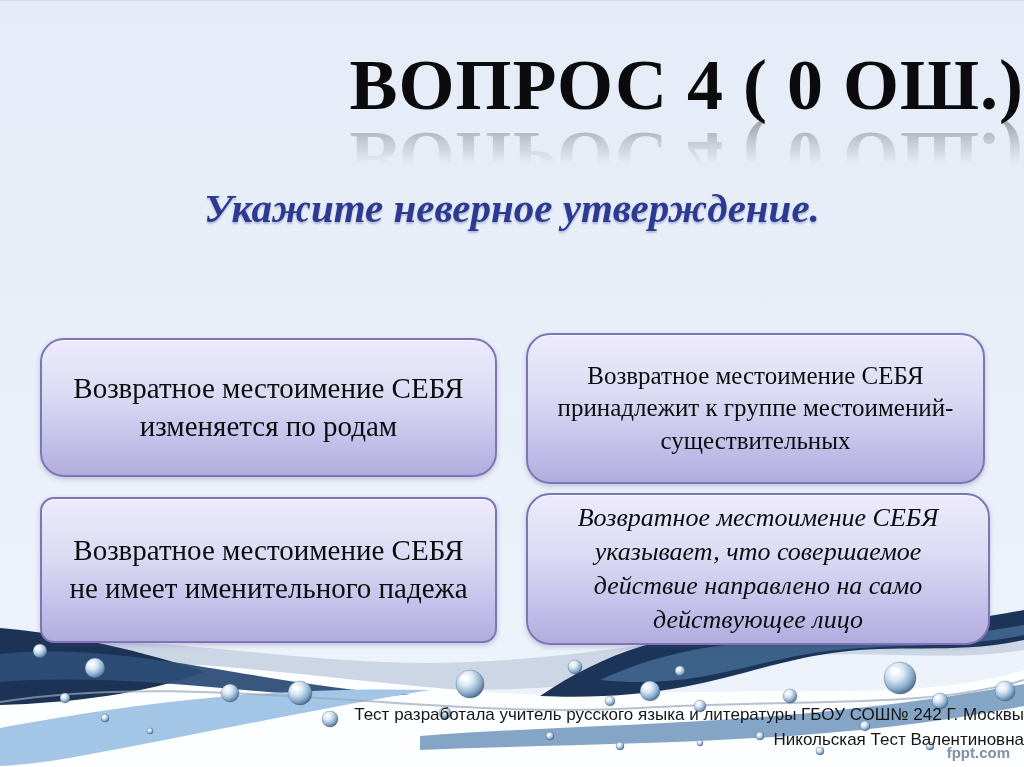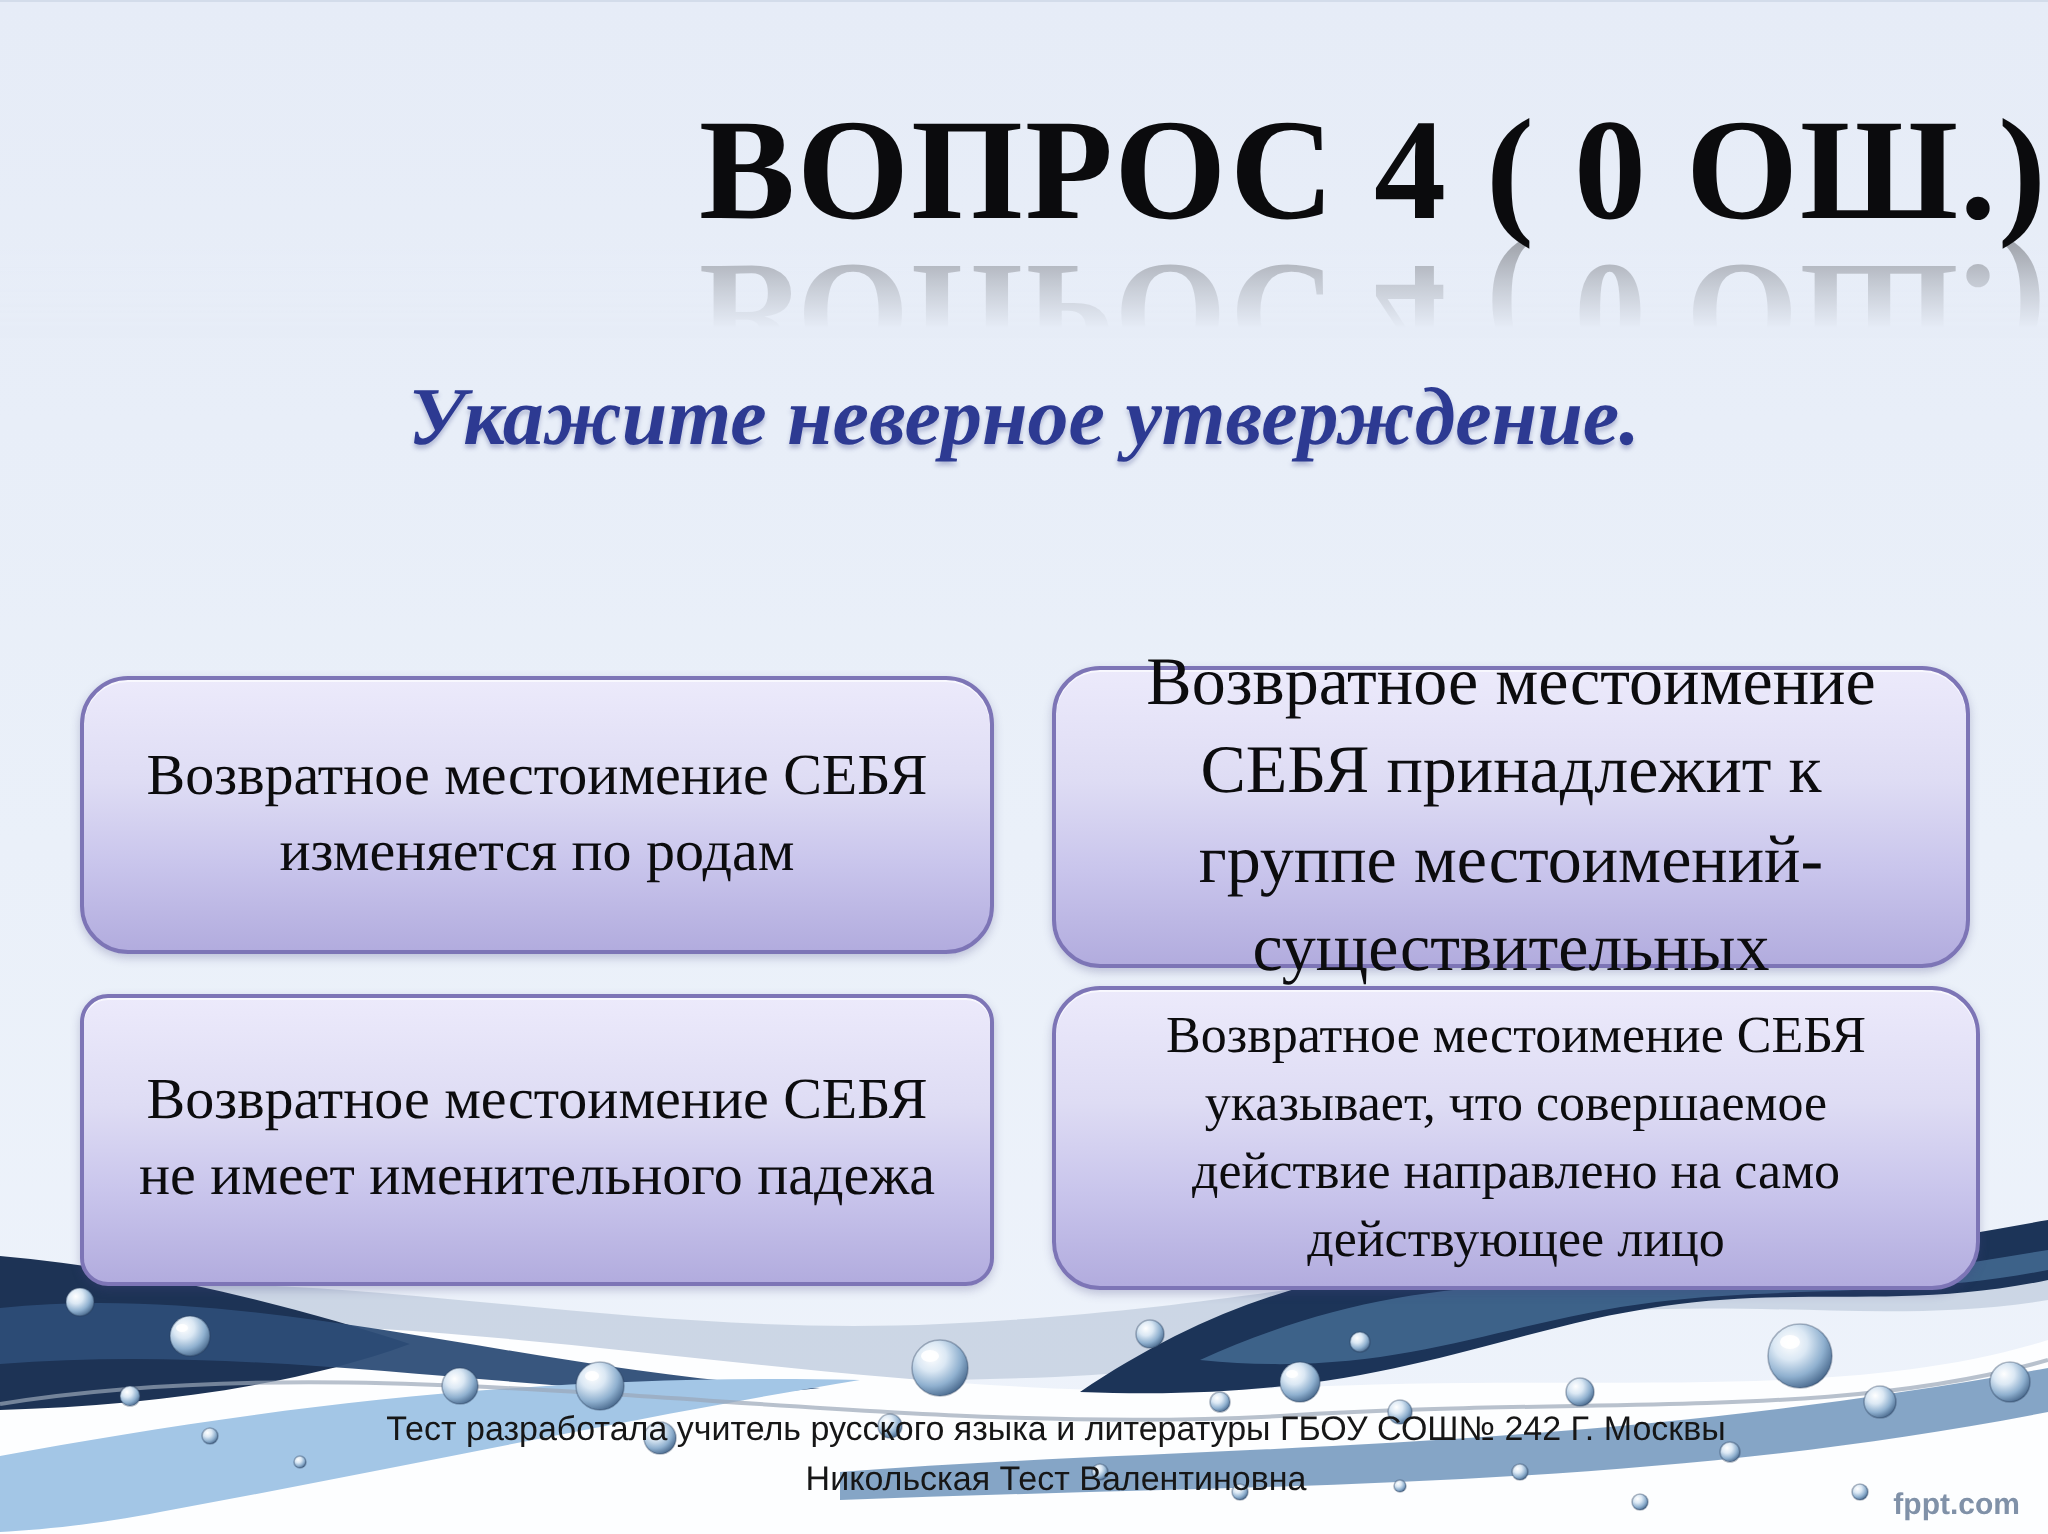--- a/index.html
+++ b/index.html
@@ -52,32 +52,32 @@
     border:2px solid #7d75b6;
     border-radius:24px;
     background:linear-gradient(180deg,#eceafb 0%,#dedcf4 38%,#c9c5ec 68%,#b2acde 100%);
     box-shadow:0 2px 5px rgba(70,70,130,.28), inset 0 1px 0 rgba(255,255,255,.65);
     color:#0c0c0e;
     font-family:"Liberation Serif", serif;
     cursor:pointer;
     line-height:1.3;
   }
   .box-1{left:40px;top:337px;width:457px;height:139px;font-size:29px;}
-  .box-2{left:526px;top:332px;width:459px;height:151px;font-size:34px;}
+  .box-2{left:526px;top:332px;width:459px;height:151px;font-size:25px;}
   .box-3{left:40px;top:496px;width:457px;height:146px;font-size:29px;border-radius:14px;}
-  .box-4{left:526px;top:492px;width:464px;height:152px;font-size:26px;}
+  .box-4{left:526px;top:492px;width:464px;height:152px;font-size:26px;font-style:italic;}
 
   
   .waves{
     position:absolute;left:0;bottom:0;width:1024px;height:160px;z-index:1;
   }
 
   
   .footer{
-    position:absolute;left:0;right:0;top:702px;z-index:4;text-align:center;
+    position:absolute;left:0;right:0;top:702px;z-index:4;text-align:right;
     font-family:"Liberation Sans", sans-serif;
     font-size:17px;color:#161616;line-height:1.45;padding-left:32px;
   }
   .watermark{
     position:absolute;right:14px;bottom:7px;z-index:4;
     font-family:"Liberation Sans", sans-serif;
     font-weight:700;font-size:15px;color:#8091a8;
   }
 </style>
 </head>

